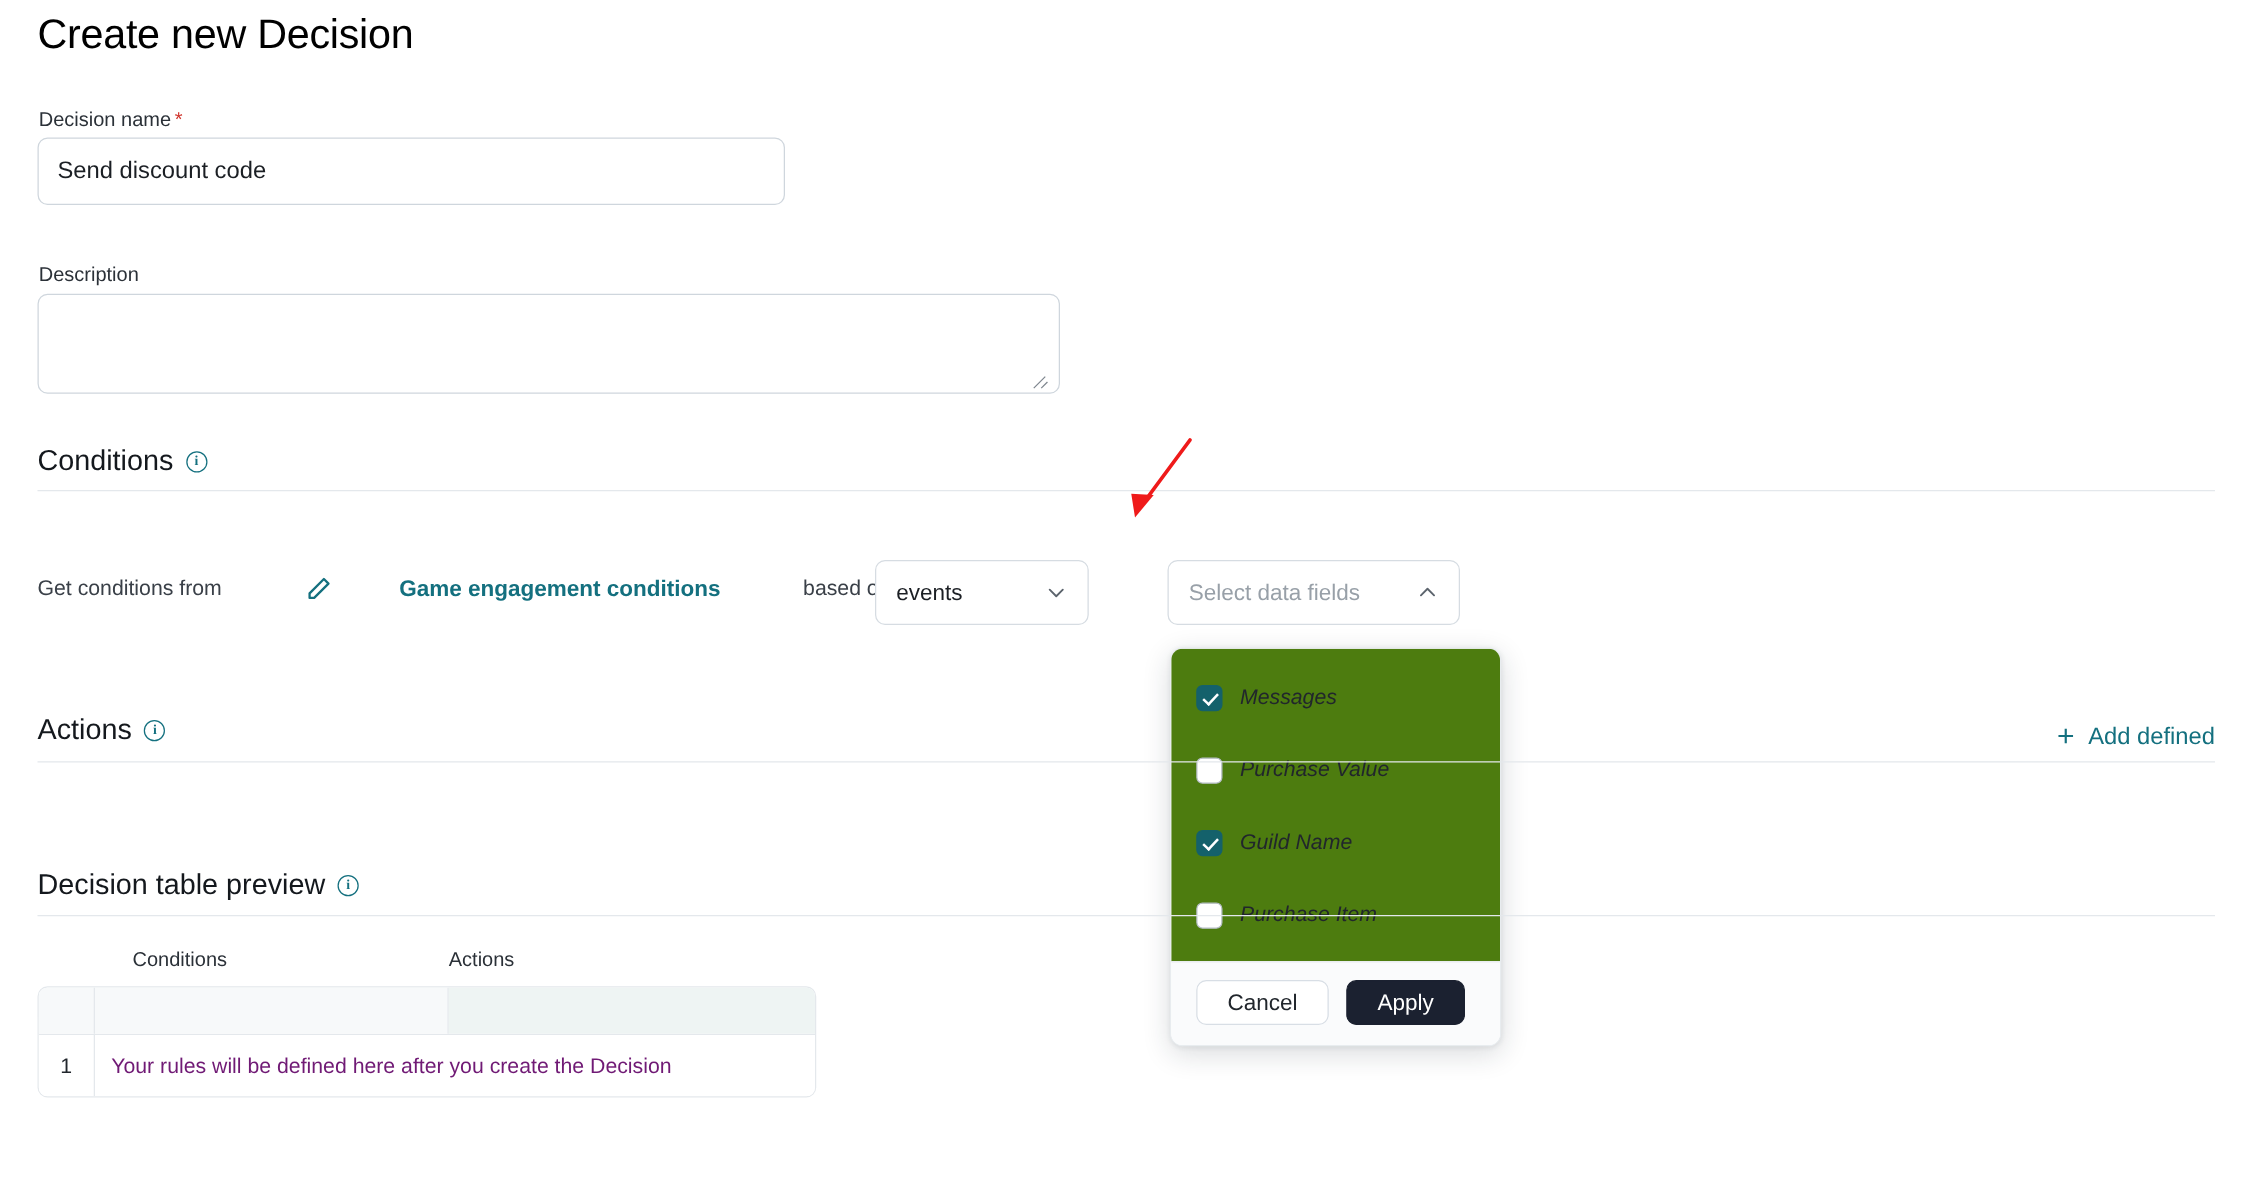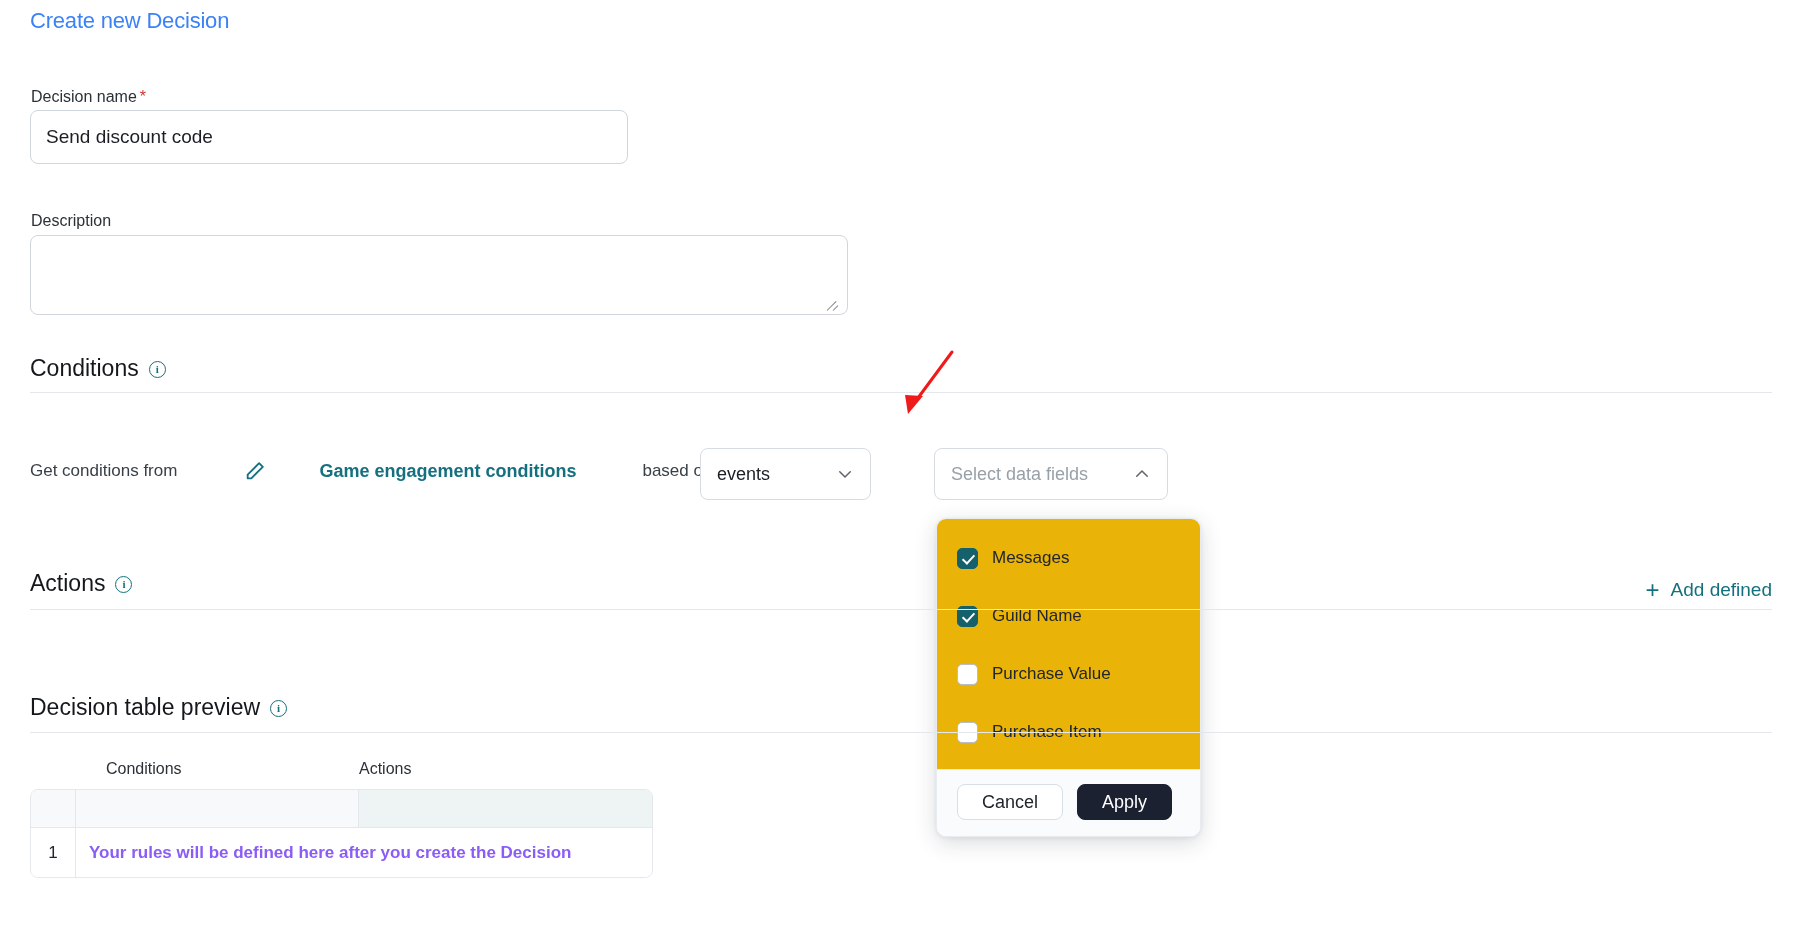--- a/index.html
+++ b/index.html
@@ -9,21 +9,21 @@
     background: #ffffff;
     font-family: "Liberation Sans", sans-serif;
     color: #1b1f24;
     overflow: hidden;
   }
   .page { position: relative; width: 1796px; height: 946px; }
 
   
   .page-title {
     position: absolute; left: 30px; top: 8px;
-    font-size: 22px; font-weight: 400; color: #3b82f6;
+    font-size: 33px; font-weight: 400; color: #000000;
     letter-spacing: -0.2px; white-space: nowrap;
   }
 
   
   .field-label {
     font-size: 16px; color: #2b3138; font-weight: 400;
     white-space: nowrap;
   }
   .req-star { color: #d0342c; font-size: 16px; margin-left: 3px; }
 
@@ -109,21 +109,21 @@
 
   
   .dd-panel {
     position: absolute; left: 936px; top: 518px;
     width: 265px;
     background: #ffffff; border-radius: 10px;
     border: 1px solid #e8ecef;
     box-shadow: 0 6px 22px rgba(25,35,50,0.16), 0 1px 4px rgba(25,35,50,0.08);
     overflow: hidden;
   }
-  .dd-list { padding: 10px 0 8px 0; background:#eab308; }
+  .dd-list { padding: 10px 0 8px 0; background:#4d7c0f;font-style:italic; }
   .dd-item {
     display: flex; align-items: center; gap: 14px;
     padding: 0 20px; height: 58px; cursor: pointer;
   }
   .cb {
     width: 21px; height: 21px; border-radius: 5px;
     flex: 0 0 auto; position: relative;
     border: 1.5px solid #b6bec6; background: #fff;
   }
   .cb.checked { background: #14616b; border-color: #14616b; }
@@ -178,21 +178,21 @@
   .dt-head .c1  { width: 283px; background: #f7f9fa; border-right: 1px solid #e4e8ec; }
   .dt-head .c2  { flex: 1; background: #eef4f3; }
   .dt-body { display: flex; height: 50px; border-top: 1px solid #e4e8ec; }
   .dt-body .idx {
     width: 45px; border-right: 1px solid #e4e8ec;
     display: flex; align-items: center; justify-content: center;
     font-size: 17px; color: #21262c; background: #fff;
   }
   .dt-body .cell {
     flex: 1; display: flex; align-items: center; padding-left: 13px;
-    font-size: 17px; color: #8b5cf6; background: #fff; white-space: nowrap; font-weight: bold;
+    font-size: 17px; color: #701a75; background: #fff; white-space: nowrap;
   }
 
   
   .annot-arrow { position: absolute; left: 890px; top: 340px; pointer-events: none; }
 </style>
 </head>
 <body>
 
 <div class="page">
 
@@ -243,27 +243,27 @@
 
   <div class="dd-panel">
     <div class="dd-list">
 
       <div class="dd-item">
         <span class="cb checked"></span>
         <span class="dd-item-label">Messages</span>
       </div>
 
       <div class="dd-item">
+        <span class="cb"></span>
+        <span class="dd-item-label">Purchase Value</span>
+      </div>
+
+      <div class="dd-item">
         <span class="cb checked"></span>
         <span class="dd-item-label">Guild Name</span>
-      </div>
-
-      <div class="dd-item">
-        <span class="cb"></span>
-        <span class="dd-item-label">Purchase Value</span>
       </div>
 
       <div class="dd-item">
         <span class="cb"></span>
         <span class="dd-item-label">Purchase Item</span>
       </div>
 
     </div>
     <div class="dd-footer">
       <button class="btn btn-cancel">Cancel</button>

